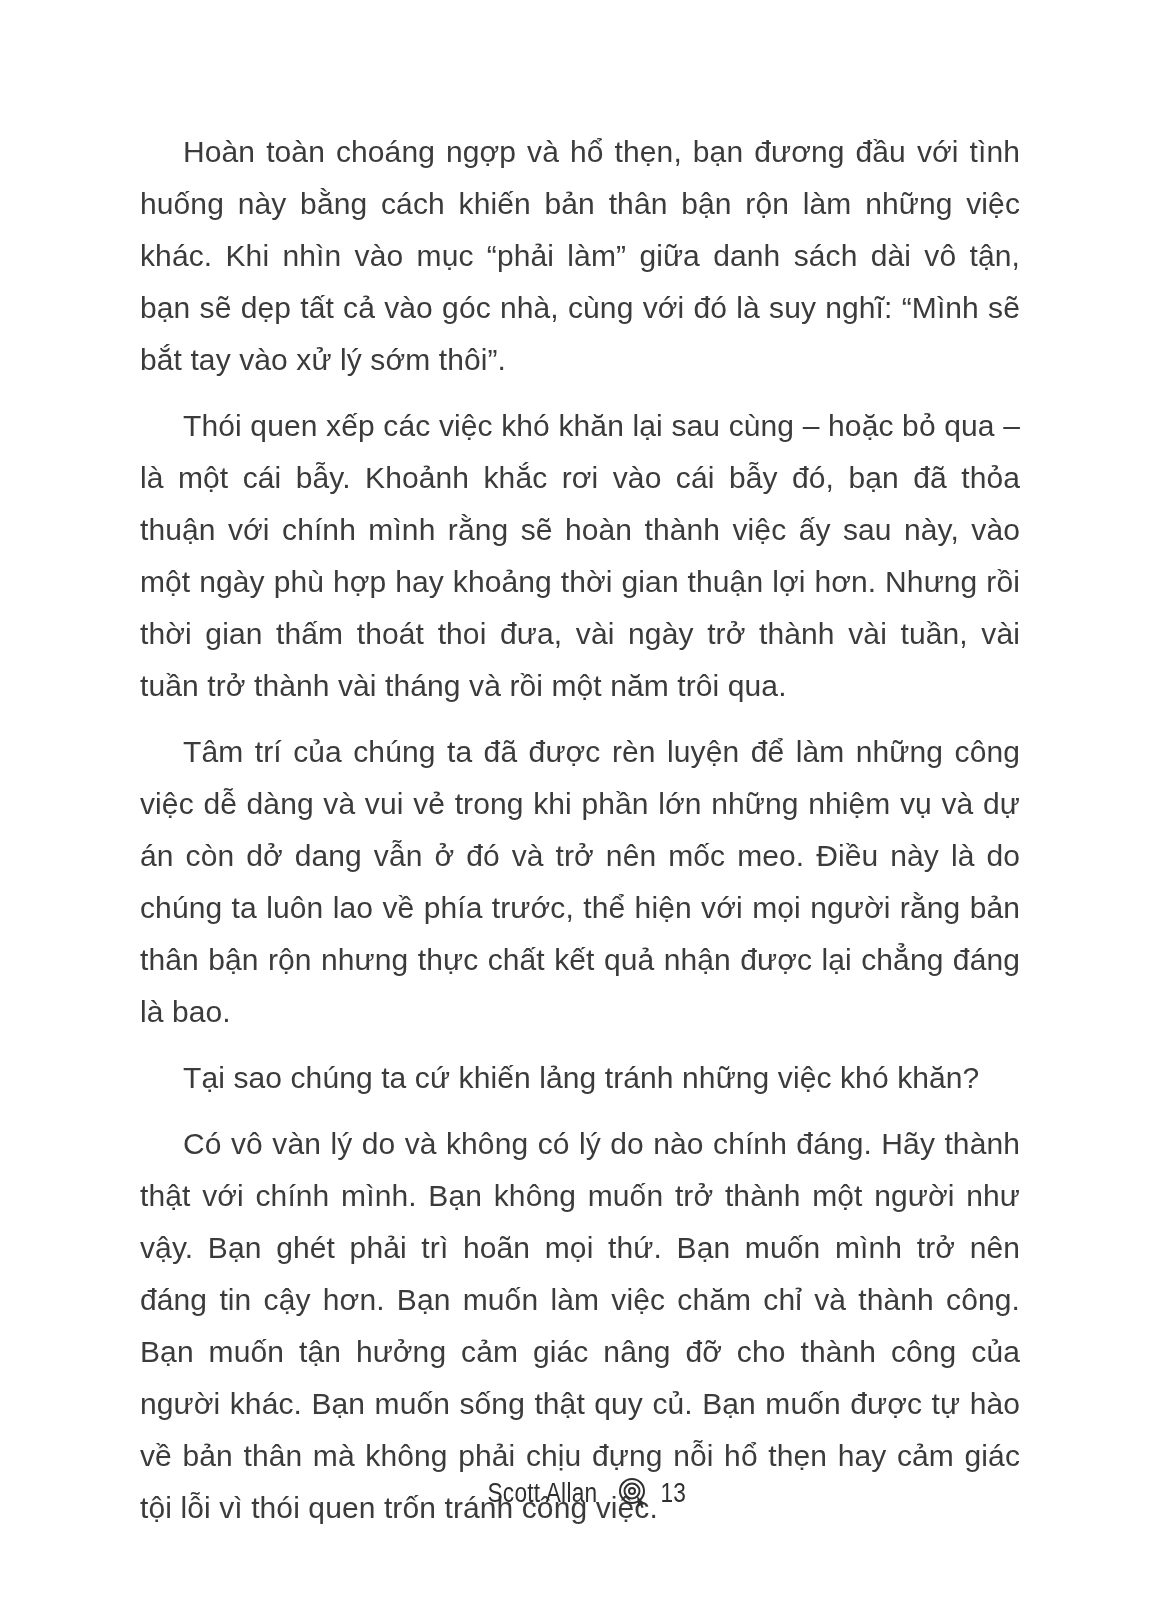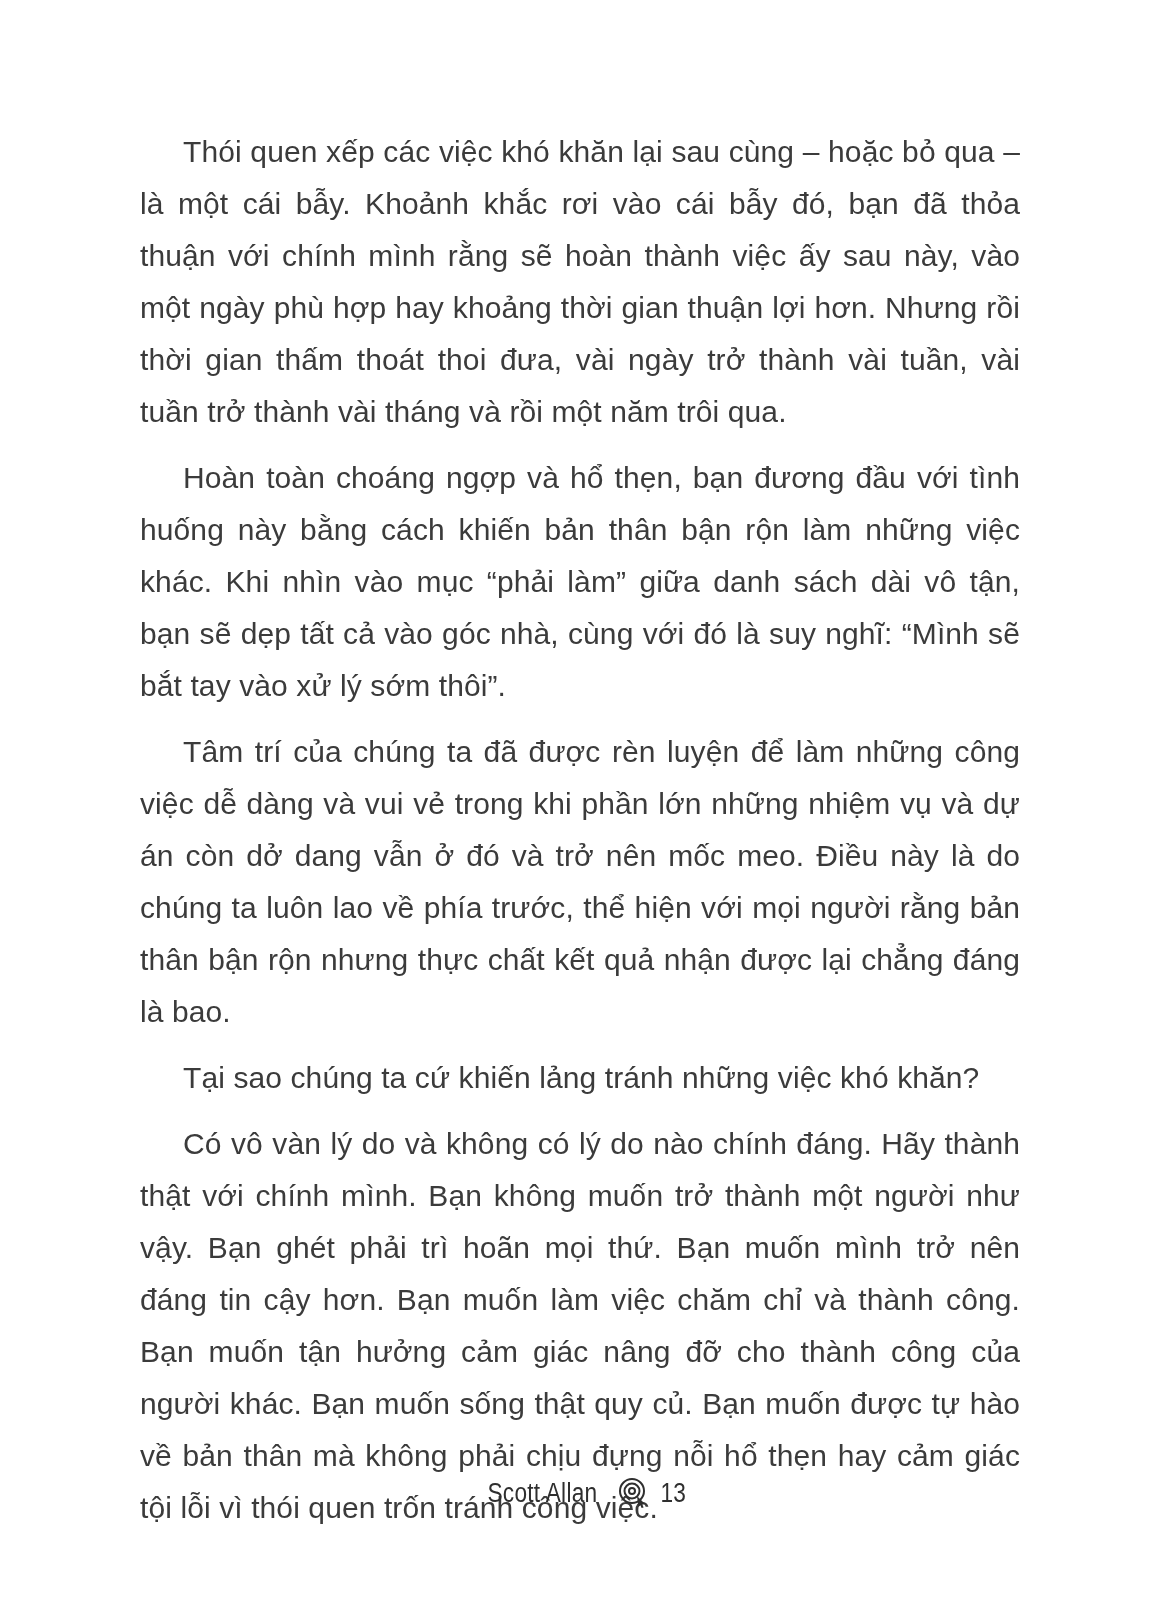--- a/index.html
+++ b/index.html
@@ -59,22 +59,22 @@
     width: 34px;
     height: 34px;
   }
 </style>
 </head>
 <body>
 
 <div class="page">
 
   <main class="text-block">
+    <p>Hoàn toàn choáng ngợp và hổ thẹn, bạn đương đầu với tình huống này bằng cách khiến bản thân bận rộn làm những việc khác. Khi nhìn vào mục “phải làm” giữa danh sách dài vô tận, bạn sẽ dẹp tất cả vào góc nhà, cùng với đó là suy nghĩ: “Mình sẽ bắt tay vào xử lý sớm thôi”.</p>
     <p>Thói quen xếp các việc khó khăn lại sau cùng – hoặc bỏ qua – là một cái bẫy. Khoảnh khắc rơi vào cái bẫy đó, bạn đã thỏa thuận với chính mình rằng sẽ hoàn thành việc ấy sau này, vào một ngày phù hợp hay khoảng thời gian thuận lợi hơn. Nhưng rồi thời gian thấm thoát thoi đưa, vài ngày trở thành vài tuần, vài tuần trở thành vài tháng và rồi một năm trôi qua.</p>
-    <p>Hoàn toàn choáng ngợp và hổ thẹn, bạn đương đầu với tình huống này bằng cách khiến bản thân bận rộn làm những việc khác. Khi nhìn vào mục “phải làm” giữa danh sách dài vô tận, bạn sẽ dẹp tất cả vào góc nhà, cùng với đó là suy nghĩ: “Mình sẽ bắt tay vào xử lý sớm thôi”.</p>
     <p>Tâm trí của chúng ta đã được rèn luyện để làm những công việc dễ dàng và vui vẻ trong khi phần lớn những nhiệm vụ và dự án còn dở dang vẫn ở đó và trở nên mốc meo. Điều này là do chúng ta luôn lao về phía trước, thể hiện với mọi người rằng bản thân bận rộn nhưng thực chất kết quả nhận được lại chẳng đáng là bao.</p>
     <p>Tại sao chúng ta cứ khiến lảng tránh những việc khó khăn?</p>
     <p>Có vô vàn lý do và không có lý do nào chính đáng. Hãy thành thật với chính mình. Bạn không muốn trở thành một người như vậy. Bạn ghét phải trì hoãn mọi thứ. Bạn muốn mình trở nên đáng tin cậy hơn. Bạn muốn làm việc chăm chỉ và thành công. Bạn muốn tận hưởng cảm giác nâng đỡ cho thành công của người khác. Bạn muốn sống thật quy củ. Bạn muốn được tự hào về bản thân mà không phải chịu đựng nỗi hổ thẹn hay cảm giác tội lỗi vì thói quen trốn tránh công việc.</p>
   </main>
 
   <footer class="footer">
     <span class="footer-text">Scott Allan</span>
     <span class="icon">
       <svg width="34" height="34" viewBox="0 0 34 34" aria-hidden="true">
         <circle cx="16" cy="15" r="12" fill="none" stroke="#2f2f2f" stroke-width="2"></circle>

